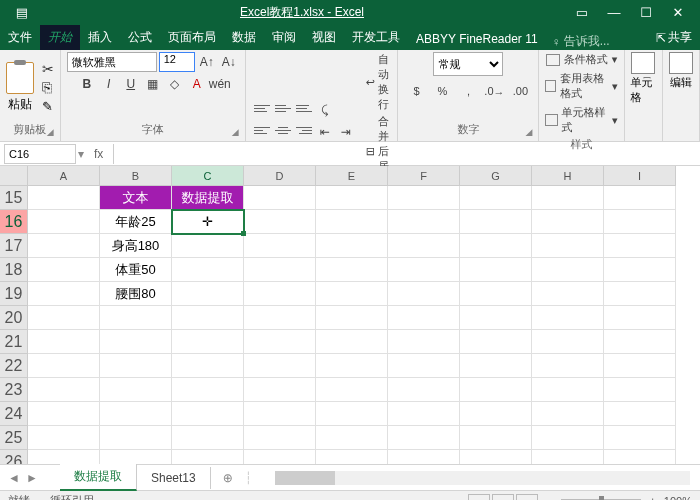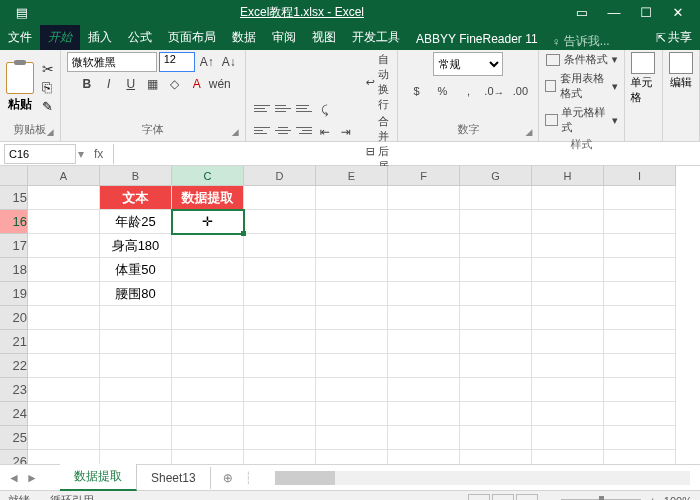--- a/index.html
+++ b/index.html
@@ -18,21 +18,21 @@
 .right-tabs { margin-left: auto; display: flex; align-items: center; }
 .login { color: #fff; padding: 4px 8px; font-size: 12px; }
 .share { color: #fff; padding: 4px 8px; font-size: 12px; display: flex; align-items: center; gap: 2px; }
 
 .ribbon { background: #f1f1f1; height: 92px; display: flex; border-bottom: 1px solid #d4d4d4; }
 .group { border-right: 1px solid #d4d4d4; padding: 2px 6px; display: flex; flex-direction: column; }
 .group-body { flex: 1; display: flex; align-items: center; gap: 4px; }
 .group-label { text-align: center; font-size: 11px; color: #666; padding-bottom: 2px; position: relative; }
 .group-label .launcher { position: absolute; right: 0; bottom: 2px; font-size: 9px; color: #888; }
 
-.clipboard .paste { display: flex; flex-direction: column; align-items: center; gap: 2px; font-weight: bold; }
+.clipboard .paste { display: flex; flex-direction: column; align-items: center; gap: 2px; }
 .clip-icon { width: 28px; height: 32px; background: #fff; border: 1px solid #c98f3d; border-radius: 2px; position: relative; }
 .clip-icon::before { content: ""; position: absolute; top: -3px; left: 7px; width: 12px; height: 5px; background: #888; border-radius: 2px; }
 .clip-side { display: flex; flex-direction: column; gap: 3px; margin-left: 4px; }
 .scissors { font-size: 14px; color: #333; }
 .brush { font-size: 13px; }
 
 .font-group .row { display: flex; align-items: center; gap: 2px; }
 .font-name { background: #fff; border: 1px solid #ababab; width: 90px; height: 20px; padding: 0 4px; font-size: 11px; display: flex; align-items: center; }
 .font-size { background: #fff; border: 1px solid #3b82f6; width: 36px; height: 20px; padding: 0 4px; font-size: 11px; }
 .fbtn { width: 20px; height: 20px; text-align: center; line-height: 20px; font-size: 12px; color: #444; }
@@ -57,25 +57,25 @@
 .cells-group .cicon, .edit-group .cicon { width: 24px; height: 22px; border: 1px solid #888; background: #fff; }
 
 .choicebar { height: 24px; border-bottom: 1px solid #d4d4d4; display: flex; align-items: center; background: #fff; }
 .namebox { width: 72px; border: 1px solid #ccc; height: 20px; margin-left: 4px; padding: 0 4px; font-size: 11px; display: flex; align-items: center; }
 .fx { margin: 0 10px; color: #666; }
 .formula { flex: 1; border-left: 1px solid #ccc; height: 20px; padding: 0 6px; }
 
 .grid-area { height: 298px; overflow: hidden; position: relative; background: #fff; }
 .grid { display: grid; grid-template-columns: 28px repeat(9, 72px); }
 .colh { background: #e6e6e6; border-right: 1px solid #ccc; border-bottom: 1px solid #ccc; text-align: center; font-size: 11px; color: #555; height: 20px; line-height: 20px; }
-.rowh { background: #e6e6e6; border-right: 1px solid #ccc; border-bottom: 1px solid #ccc; text-align: right; font-size: 13px; color: #555; height: 24px; line-height: 24px; }
+.rowh { background: #e6e6e6; border-right: 1px solid #ccc; border-bottom: 1px solid #ccc; text-align: center; font-size: 16px; color: #555; height: 24px; line-height: 24px; }
 .rowh.active { background: #fca5a5; color: #0c6139; }
 .colh.active { background: #cce8d8; color: #0c6139; }
 .cell { border-right: 1px solid #e0e0e0; border-bottom: 1px solid #e0e0e0; height: 24px; line-height: 24px; text-align: center; font-size: 13px; }
-.hdr-cell { background: #ef4444; color: #fff; font-weight: 700; }
+.hdr-cell { background: #a21caf; color: #fff; font-weight: 400; }
 .selected { outline: 2px solid #1e7e45; outline-offset: -1px; position: relative; }
 .selected::after { content: ""; position: absolute; right: -3px; bottom: -3px; width: 5px; height: 5px; background: #1e7e45; }
 .corner { background: #e6e6e6; border-right: 1px solid #ccc; border-bottom: 1px solid #ccc; }
 
 .sheetbar { height: 26px; border-top: 1px solid #d4d4d4; background: #fff; display: flex; align-items: center; font-size: 12px; }
 .sheet-nav { width: 60px; display: flex; gap: 6px; padding: 0 8px; color: #888; }
 .sheet-tab { padding: 4px 14px; border-right: 1px solid #ccc; color: #444; }
 .sheet-tab.active { border-bottom: 2px solid #1e7e45; color: #1e7e45; background: #fff; }
 .add-sheet { padding: 0 12px; color: #888; }
 .hscroll { flex: 1; margin: 0 10px; height: 14px; background: #f0f0f0; position: relative; }

